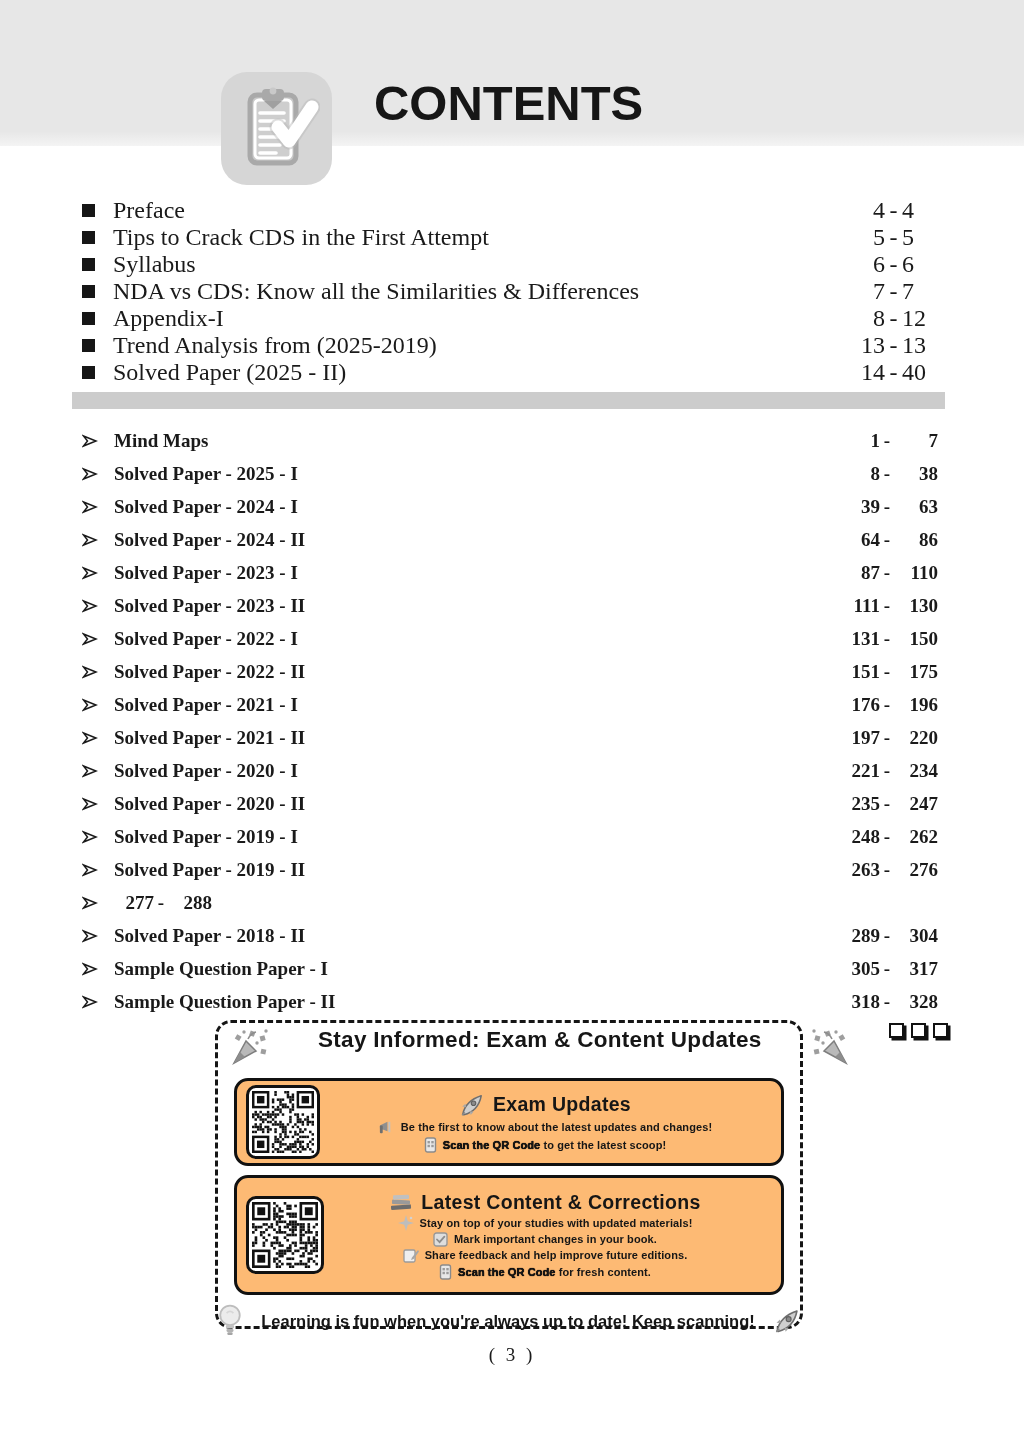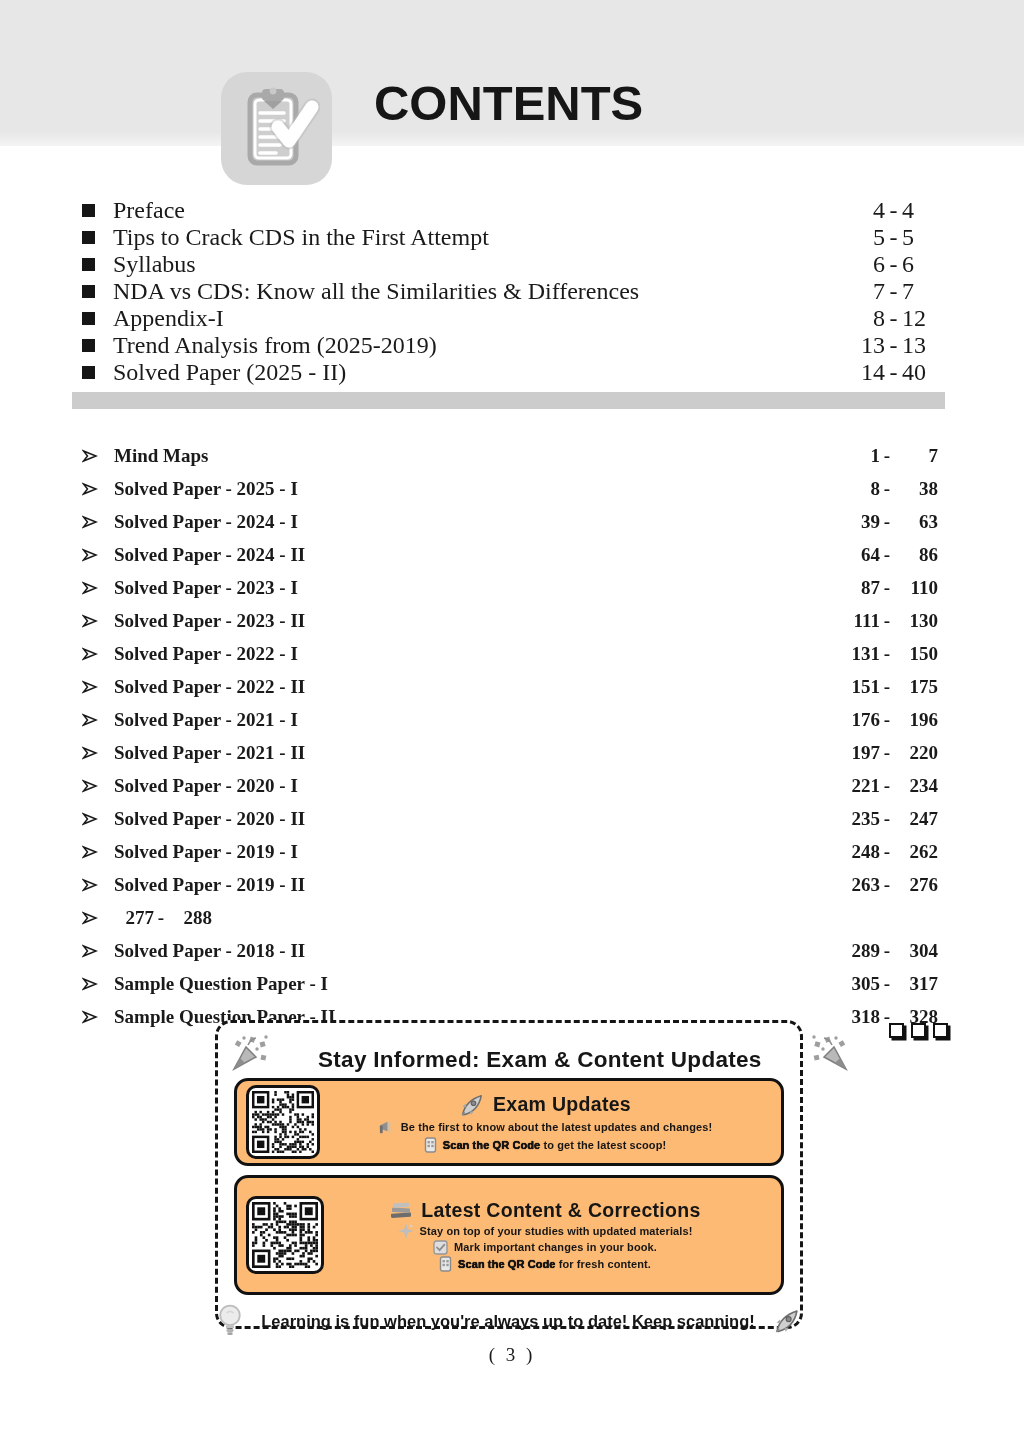--- a/index.html
+++ b/index.html
@@ -17,37 +17,37 @@
     letter-spacing:0px;color:#161616;transform:scaleX(1.02);transform-origin:left;}
   
   .toc1{position:absolute;left:82px;top:197px;width:856px;}
   .row1{display:flex;align-items:center;height:27px;font-size:24px;}
   .sq-bullet{width:13px;height:13px;background:#161616;margin-right:18px;flex:none;}
   .row1 .label{flex:1;white-space:nowrap;}
   .row1 .n1{width:40px;text-align:right;}
   .row1 .dsh{width:17px;text-align:center;}
   .row1 .n2{width:36px;text-align:left;}
   .divider{position:absolute;left:72px;top:392px;width:873px;height:17px;background:#cccccc;}
-  .toc2{position:absolute;left:82px;top:424px;width:856px;margin-top:15px;}
+  .toc2{position:absolute;left:82px;top:424px;width:856px;}
   .row2{display:flex;align-items:center;height:33px;font-size:19px;font-weight:bold;}
   .arrow-bullet{width:16px;height:16px;margin-right:16px;flex:none;}
   .row2 .label{flex:1;white-space:nowrap;}
   .row2 .n1{width:40px;text-align:right;}
   .row2 .dsh{width:14px;text-align:center;}
   .row2 .n2{width:44px;text-align:right;}
   
   .squares{position:absolute;left:889px;top:1023px;display:flex;gap:7px;}
   .shadow-sq{width:11px;height:11px;background:#fff;border:2.5px solid #111;
     box-shadow:2.5px 2.5px 0 #111;}
   
   .infobox{position:absolute;left:215px;top:1020px;width:588px;height:309px;
     border:3.5px dashed #151515;border-radius:16px;background:#fff;
     font-family:"Liberation Sans",sans-serif;font-weight:700;color:#161616;
     box-sizing:border-box;padding:2px 0 0 0;}
-  .ib-titlerow{display:flex;align-items:flex-end;justify-content:space-between;
+  .ib-titlerow{display:flex;align-items:flex-start;justify-content:space-between;
     padding:2px 12px 0 12px;height:46px;gap:48px;}
   .ib-title{flex:1;text-align:center;font-size:22.5px;letter-spacing:.3px;white-space:nowrap;}
   .popper{width:40px;height:40px;flex:none;}
   .flipx{transform:scaleX(-1);}
   .card{position:relative;margin:5px 16px 9px 16px;border:3px solid #111;
     border-radius:14px;background:#fdba74;box-sizing:border-box;}
   .card1{height:88px;}
   .card2{height:120px;}
   .qr-box{position:absolute;left:9px;top:50%;transform:translateY(-50%);
     background:#fff;border:3px solid #111;border-radius:10px;padding:3px;line-height:0;}
@@ -895,20 +895,29 @@
         <span class="icon-s">
           <svg width="15" height="15" viewBox="0 0 15 15">
             <rect x="1" y="1" width="13" height="13" rx="2.5" fill="#dedede" stroke="#979797" stroke-width="1.4"></rect>
             <path d="M4 7.5 L6.6 10.2 L11.4 4.6" fill="none" stroke="#8d8d8d" stroke-width="1.8" stroke-linecap="round"></path>
           </svg>
         </span>
         <span><span class="xbold"></span><span>Mark important changes in your book.</span></span>
       </div>
       <div class="card-line">
         <span class="icon-s">
+          <svg width="16" height="15" viewBox="0 0 16 15">
+            <rect x="1" y="2" width="11" height="12" rx="1.5" fill="#efefef" stroke="#9a9a9a" stroke-width="1.3"></rect>
+            <polygon points="15,2 9,9.5 8,12 10.6,11 16,3.6" fill="#a6a6a6"></polygon>
+          </svg>
+        </span>
+        <span><span class="xbold"></span><span>Share feedback and help improve future editions.</span></span>
+      </div>
+      <div class="card-line">
+        <span class="icon-s">
           <svg width="13" height="16" viewBox="0 0 12 16">
             <rect x="1" y="1" width="10" height="14" rx="2" fill="#e8e8e8" stroke="#8a8a8a" stroke-width="1.4"></rect>
             <g fill="#9b9b9b">
               <rect x="3" y="4" width="2.4" height="2.4"></rect>
                 <rect x="6.8" y="4" width="2.4" height="2.4"></rect>
               <rect x="3" y="7.8" width="2.4" height="2.4"></rect>
                 <rect x="6.8" y="7.8" width="2.4" height="2.4"></rect>
             </g>
           </svg>
         </span>

